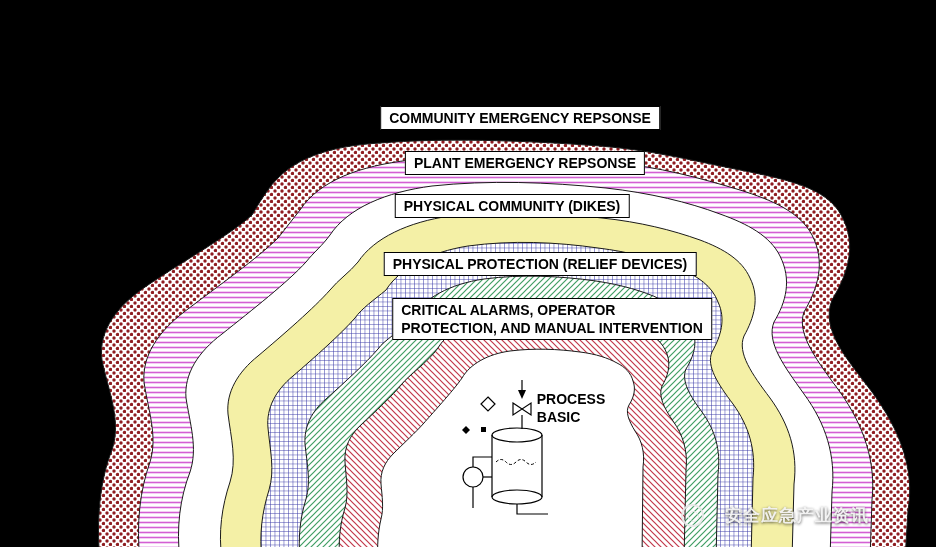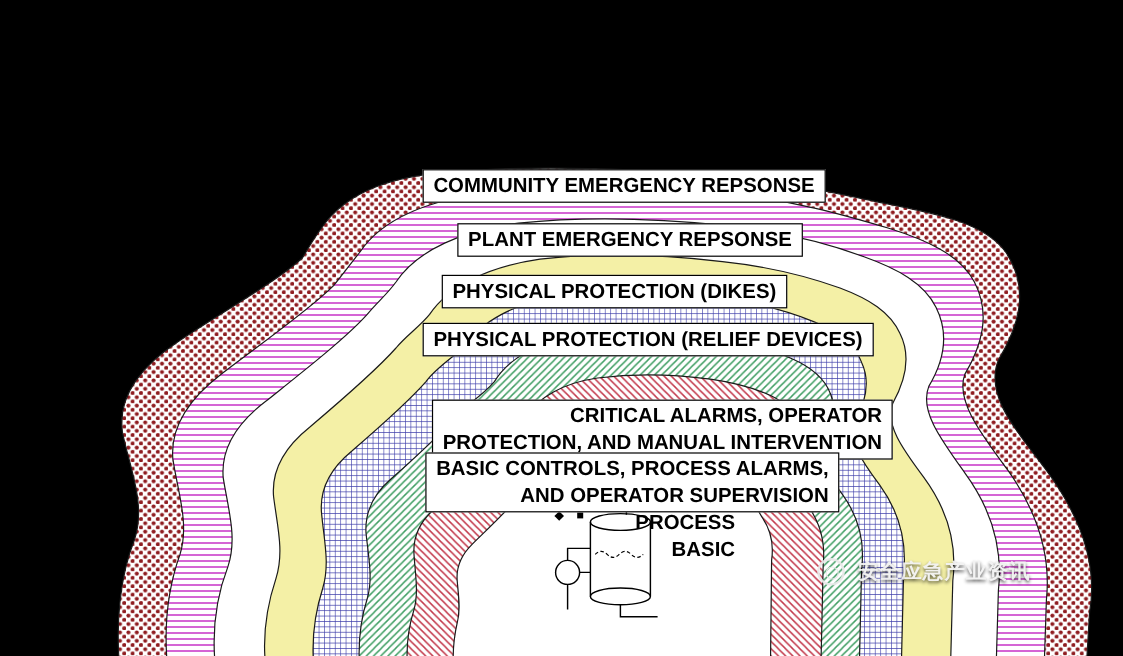--- a/index.html
+++ b/index.html
@@ -4,27 +4,27 @@
 <style>
   html,body{margin:0;padding:0;background:#000;}
   .stage{
     position:relative;width:936px;height:547px;background:#000;overflow:hidden;
     font-family:"Liberation Sans",sans-serif;
   }
   .blob-svg{position:absolute;left:0;top:0;}
   .layer-label{
     position:absolute;transform:translateX(-50%);
     background:#fff;border:1px solid #000;
-    padding:2px 8px;font-weight:bold;font-size:17px;line-height:1.3;
-    color:#000;text-align:right;white-space:nowrap;margin-top:35px;
+    padding:2px 8px;font-weight:bold;font-size:14px;line-height:1.3;
+    color:#000;text-align:left;white-space:nowrap;
   }
   .layer-label span{display:block;}
   .no-box{border:none;background:transparent;padding:0;}
   .watermark{
-    position:absolute;left:681px;top:465px;display:flex;align-items:center;gap:11px;
+    position:absolute;left:681px;top:504px;display:flex;align-items:center;gap:21px;
     color:#f2f2f2;opacity:0.95;
   }
   .wm-circle{
     width:23px;height:23px;border:2px solid #e9e9e9;border-radius:50%;
     box-sizing:border-box;position:relative;flex:0 0 auto;
   }
   .wm-circle::after{
     content:"";position:absolute;left:5px;top:5px;width:9px;height:9px;
     border:1.5px solid #e9e9e9;border-radius:50%;
   }
@@ -128,34 +128,30 @@
       <path d="M483 477 H492"></path>
       <path d="M473 487 V508"></path>
       <path d="M517 504 V514 H548"></path>
     </g>
   </svg>
 
   <div class="layer-label" style="left:520px;top:106px;">COMMUNITY EMERGENCY REPSONSE</div>
 
   <div class="layer-label" style="left:525px;top:151px;">PLANT EMERGENCY REPSONSE</div>
 
-  <div class="layer-label" style="left:512px;top:194px;">PHYSICAL PROTECTION (DIKES)</div>
+  <div class="layer-label" style="left:512px;top:194px;">PHYSICAL COMMUNITY (DIKES)</div>
 
-  <div class="layer-label" style="left:540px;top:234px;">PHYSICAL PROTECTION (RELIEF DEVICES)</div>
+  <div class="layer-label" style="left:540px;top:252px;">PHYSICAL PROTECTION (RELIEF DEVICES)</div>
 
 
   <div class="layer-label" style="left:552px;top:298px;">
     <span>CRITICAL ALARMS, OPERATOR</span>
     <span>PROTECTION, AND MANUAL INTERVENTION</span>
   </div>
 
-  <div class="layer-label" style="left:527px;top:342px;">
-    <span>BASIC CONTROLS, PROCESS ALARMS,</span>
-    <span>AND OPERATOR SUPERVISION</span>
-  </div>
 
   <div class="layer-label no-box" style="left:571px;top:390px;">
     <span>PROCESS</span>
     <span>BASIC</span>
   </div>
 
   <div class="watermark">
     <div class="wm-circle"></div>
     <div class="wm-text">安全应急产业资讯</div>
   </div>

